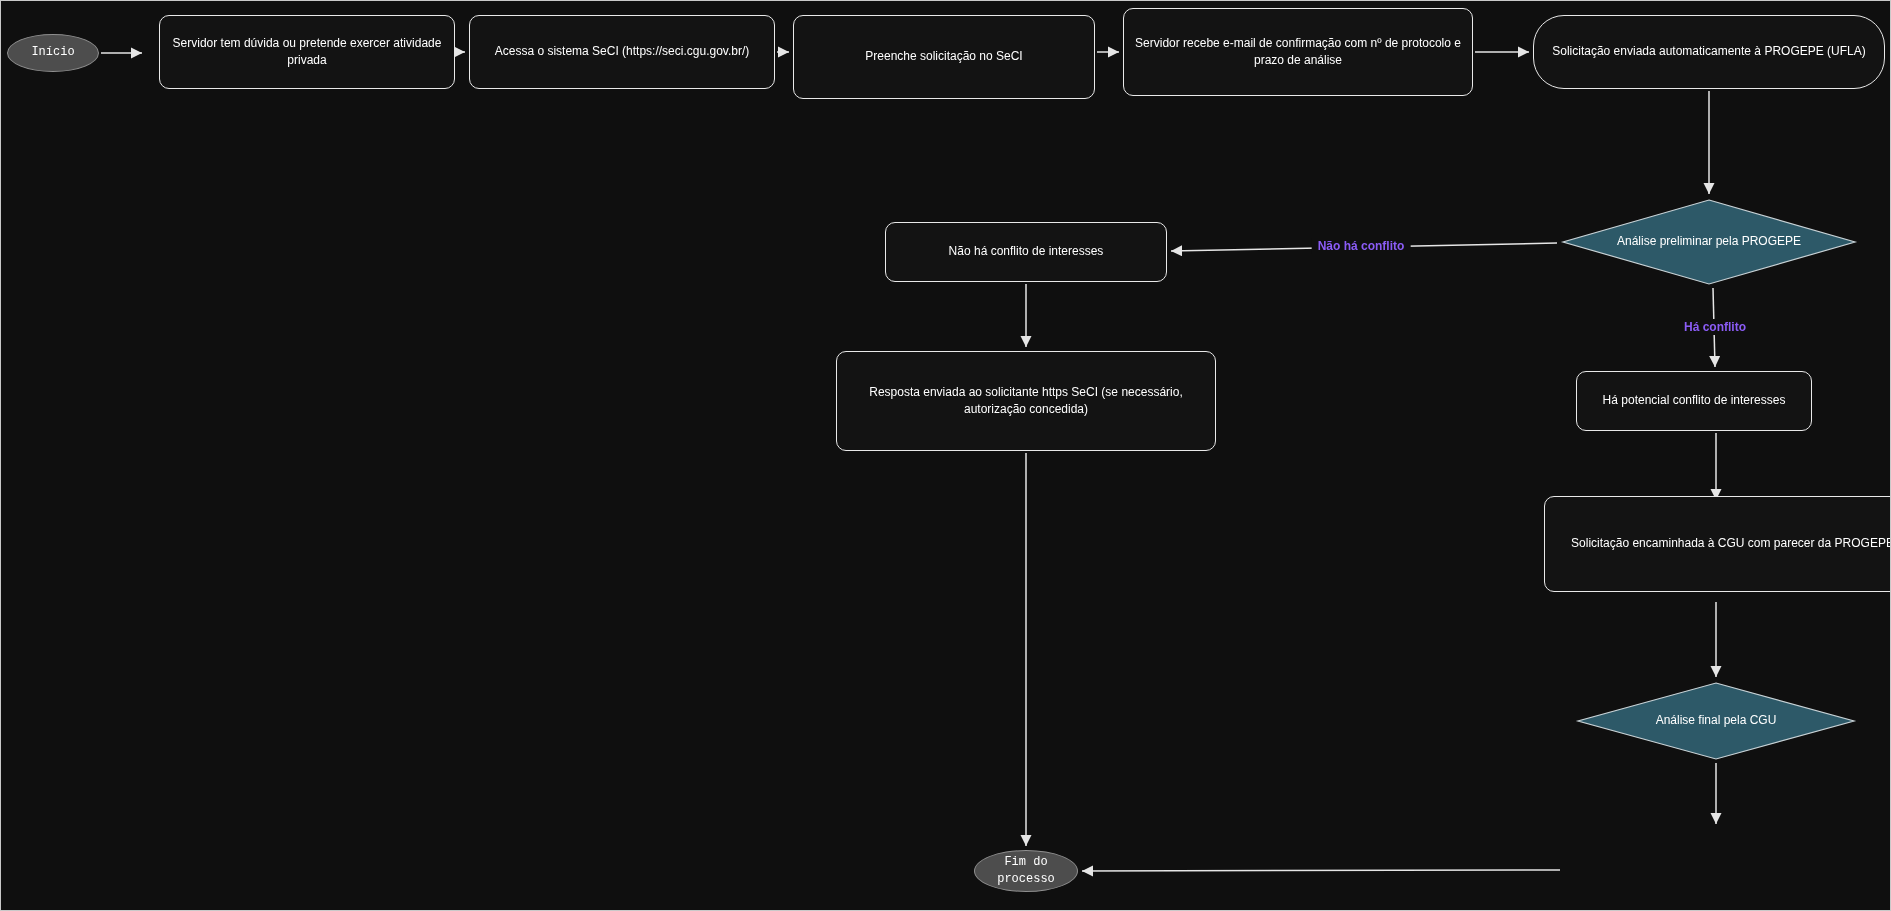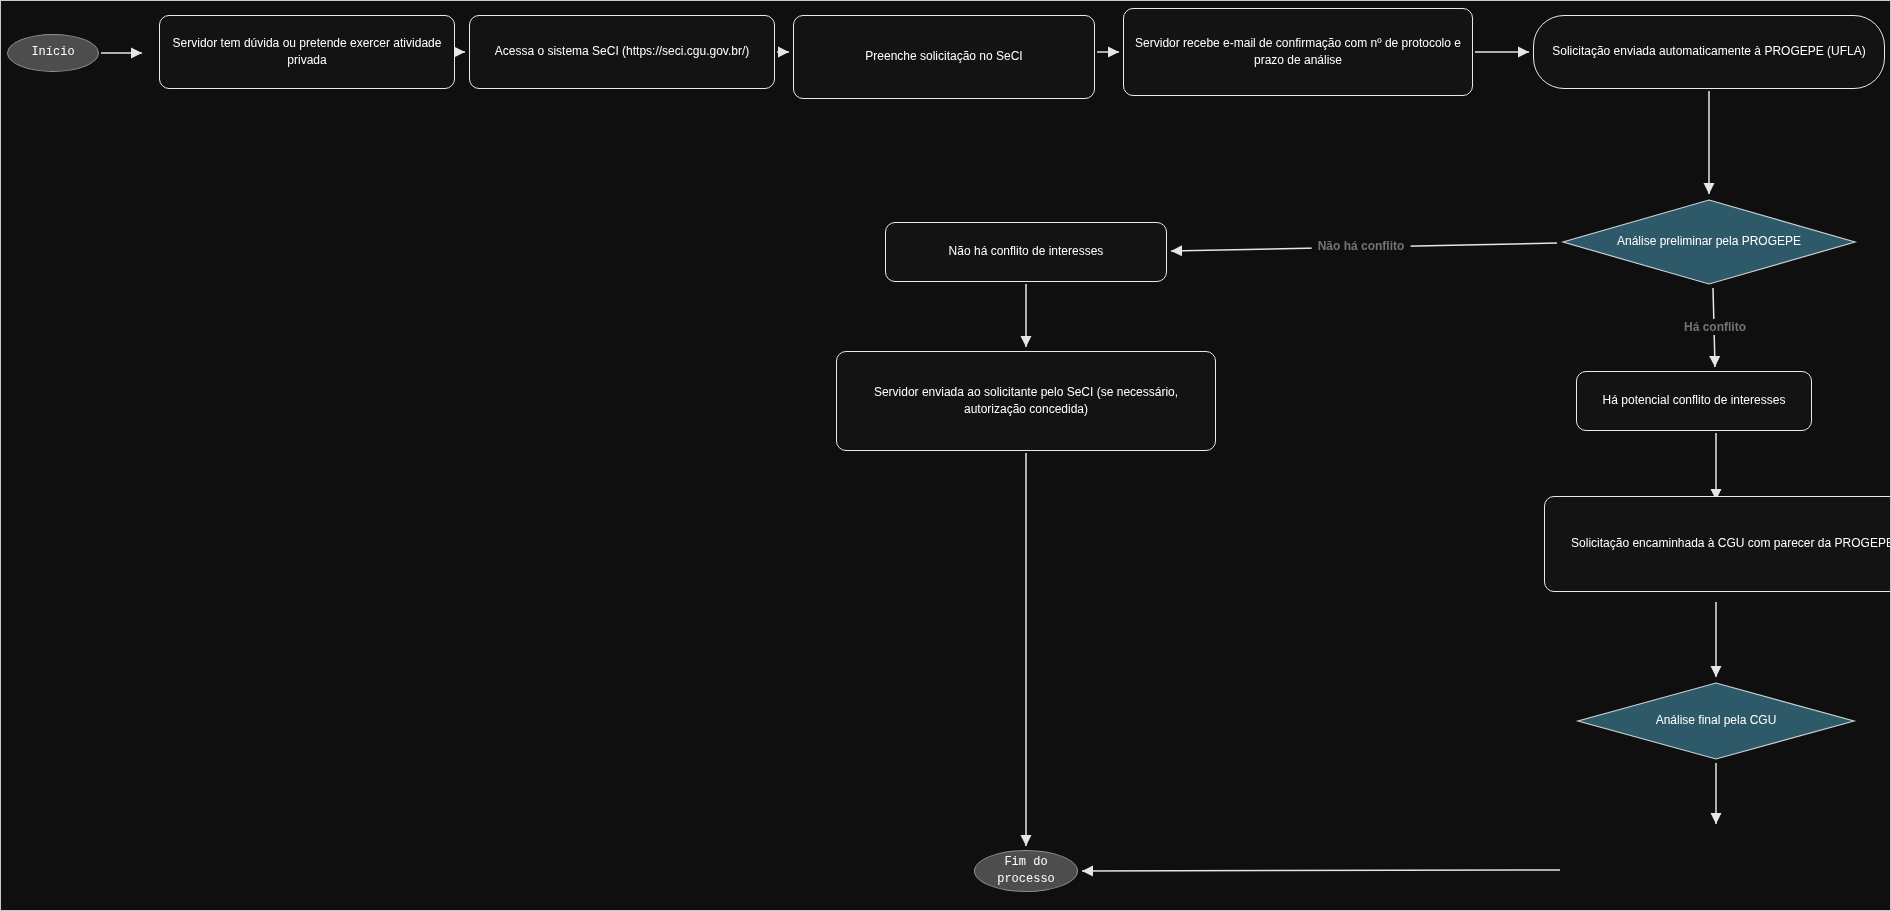--- a/index.html
+++ b/index.html
@@ -43,21 +43,21 @@
   .decision .shape { position: absolute; left: 0; top: 0; width: 100%; height: 100%; }
   .decision polygon { fill: #2d5968; stroke: #c8d2d6; stroke-width: 1.2; }
   .decision .lbl { position: relative; }
   .edge-label {
     position: absolute;
     transform: translate(-50%, -50%);
     background: #0f0f0f;
     padding: 1px 6px;
     font-size: 12px;
     font-weight: 700;
-    color: #737373;
+    color: #8b5cf6;
     white-space: nowrap;
   }
 </style>
 </head>
 <body>
 
 <div class="canvas">
 
   <svg class="edges" width="1891" height="911" viewBox="0 0 1891 911">
     <defs>
@@ -110,21 +110,21 @@
       <polygon points="150,2 296,44 150,86 4,44"></polygon>
     </svg>
     <span class="lbl">Análise preliminar pela PROGEPE</span>
   </div>
 
   <div class="node process" style="left:884px; top:221px; width:282px; height:60px;">
     <span class="lbl">Não há conflito de interesses</span>
   </div>
 
   <div class="node process" style="left:835px; top:350px; width:380px; height:100px;">
-    <span class="lbl">Servidor enviada ao solicitante pelo SeCI (se necessário, autorização concedida)</span>
+    <span class="lbl">Resposta enviada ao solicitante https SeCI (se necessário, autorização concedida)</span>
   </div>
 
   <div class="node process" style="left:1575px; top:370px; width:236px; height:60px;">
     <span class="lbl">Há potencial conflito de interesses</span>
   </div>
 
   <div class="node process" style="left:1543px; top:495px; width:377px; height:96px;">
     <span class="lbl">Solicitação encaminhada à CGU com parecer da PROGEPE</span>
   </div>
 

